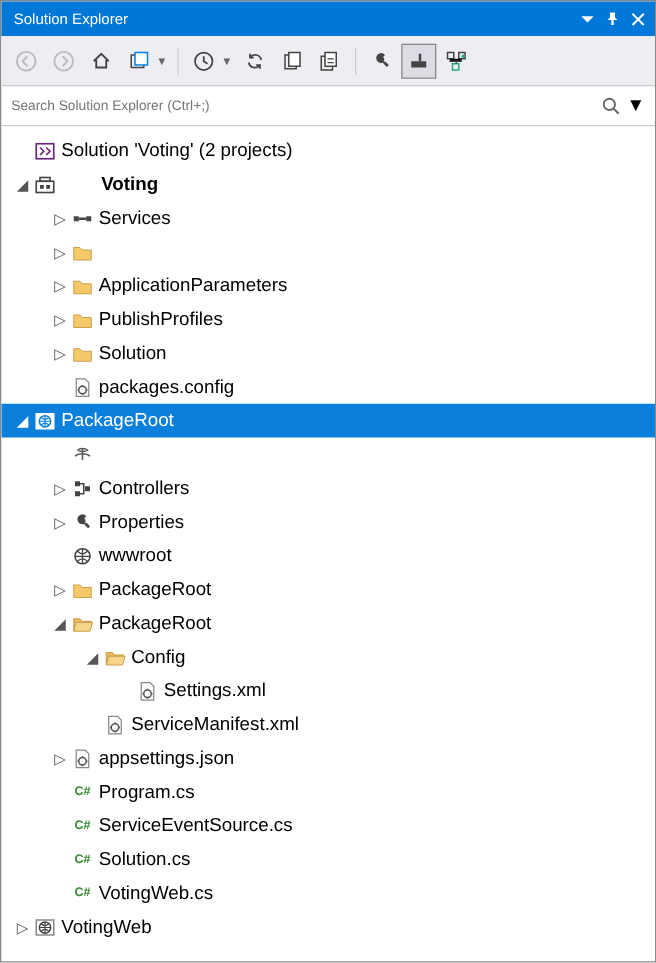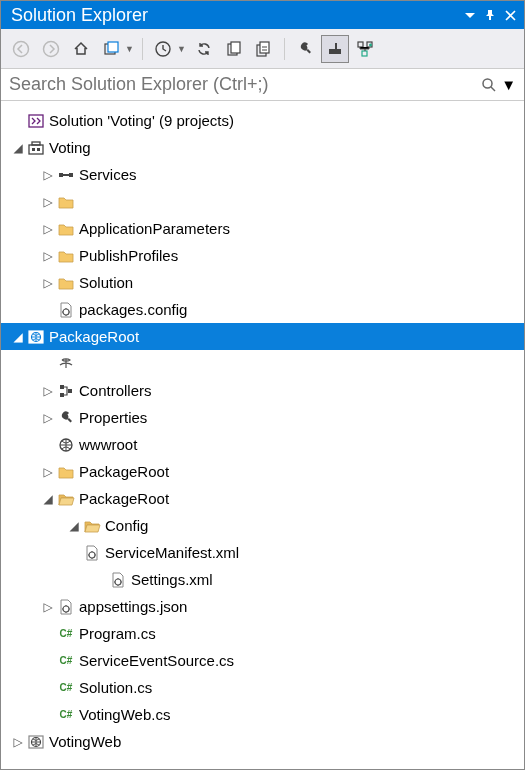--- a/index.html
+++ b/index.html
@@ -12,21 +12,21 @@
     overflow: hidden;
     border: 1px solid #888;
   }
   .titlebar {
     background: #0078d7;
     color: #fff;
     height: 28px;
     display: flex;
     align-items: center;
     padding: 0 4px 0 10px;
-    font-size: 18px;
+    font-size: 12px;
   }
   .titlebar .title { flex: 1; }
   .titlebar .winbtn {
     width: 20px; height: 20px;
     display: inline-flex; align-items: center; justify-content: center;
     cursor: pointer;
   }
   .toolbar {
     height: 40px;
     background: #eeeef2;
@@ -51,21 +51,21 @@
     display: flex;
     align-items: center;
     height: 32px;
     border-bottom: 1px solid #ccc;
     padding: 0 8px;
   }
   .searchbar input {
     flex: 1;
     border: none;
     outline: none;
-    font-size: 18px;
+    font-size: 11px;
     color: #ec4899;
     background: transparent;
   }
   .searchbar .sicon { color: #666; display: inline-flex; align-items: center; }
   .tree {
     padding: 6px 0 6px 0;
     overflow-y: auto;
     height: calc(770px - 28px - 40px - 32px - 2px);
   }
   .row {
@@ -90,21 +90,21 @@
   }
   .row.selected .arrow { color: #fff; }
   .row .arrow.blank { visibility: hidden; }
   .row .icon {
     width: 22px;
     display: inline-flex;
     justify-content: center;
     align-items: center;
   }
   .row .label { padding-left: 2px; }
-  .row .bold { font-weight: 400; }
+  .row .bold { font-weight: 700; margin-left: 32px; }
   .indent { display: inline-block; }
 </style>
 </head>
 <body>
 
 <div class="titlebar">
   <span class="title">Solution Explorer</span>
   <span class="winbtn">
     <svg width="10" height="10" viewBox="0 0 10 10">
         <path d="M0 3 L5 8 L10 3" fill="#fff"></path>
@@ -211,21 +211,21 @@
 
   <div class="row">
     <span class="indent" style="width:10px"></span>
     <span class="arrow blank">▶</span>
     <span class="icon">
       <svg width="18" height="18" viewBox="0 0 18 18">
           <rect x="2" y="3" width="14" height="12" fill="#fff" stroke="#68217a" stroke-width="1.3"></rect>
           <path d="M5 6 l3 3 l-3 3 M10 6 l3 3 l-3 3" fill="none" stroke="#68217a" stroke-width="1.3"></path>
         </svg>
     </span>
-    <span class="label">Solution 'Voting' (9 projects)</span>
+    <span class="label">Solution 'Voting' (2 projects)</span>
   </div>
 
   <div class="row">
     <span class="indent" style="width:10px"></span>
     <span class="arrow">◢</span>
     <span class="icon">
       <svg width="18" height="18" viewBox="0 0 18 18">
           <rect x="2" y="6" width="14" height="9" fill="none" stroke="#444" stroke-width="1.3"></rect>
           <rect x="5" y="3" width="8" height="3" fill="none" stroke="#444" stroke-width="1.3"></rect>
           <rect x="5" y="9" width="3" height="3" fill="#444"></rect>
@@ -394,43 +394,43 @@
     <span class="icon">
       <svg width="18" height="16" viewBox="0 0 18 16">
           <path d="M2 4 h5 l2 2 h7 v1 h-12 l-2 7 z" fill="#e9b95a" stroke="#c9a04d" stroke-width="0.8"></path>
           <path d="M4 7 h13 l-2 7 h-13 z" fill="#f5d58a" stroke="#c9a04d" stroke-width="0.8"></path>
         </svg>
     </span>
     <span class="label">Config</span>
   </div>
 
   <div class="row">
-    <span class="indent" style="width:66px"></span>
+    <span class="indent" style="width:92px"></span>
     <span class="arrow blank">▷</span>
     <span class="icon">
       <svg width="18" height="18" viewBox="0 0 18 18">
           <path d="M4 2 h7 l3 3 v11 h-10 z" fill="#fff" stroke="#888" stroke-width="1"></path>
           <circle cx="9" cy="11" r="3" fill="none" stroke="#555" stroke-width="1.2"></circle>
           <path d="M9 8 v-1 M9 15 v-1 M6 11 h-1 M13 11 h-1" stroke="#555" stroke-width="1.2"></path>
         </svg>
     </span>
-    <span class="label">ServiceManifest.xml</span>
-  </div>
-
-  <div class="row">
-    <span class="indent" style="width:92px"></span>
+    <span class="label">Settings.xml</span>
+  </div>
+
+  <div class="row">
+    <span class="indent" style="width:66px"></span>
     <span class="arrow blank">▷</span>
     <span class="icon">
       <svg width="18" height="18" viewBox="0 0 18 18">
           <path d="M4 2 h7 l3 3 v11 h-10 z" fill="#fff" stroke="#888" stroke-width="1"></path>
           <circle cx="9" cy="11" r="3" fill="none" stroke="#555" stroke-width="1.2"></circle>
           <path d="M9 8 v-1 M9 15 v-1 M6 11 h-1 M13 11 h-1" stroke="#555" stroke-width="1.2"></path>
         </svg>
     </span>
-    <span class="label">Settings.xml</span>
+    <span class="label">ServiceManifest.xml</span>
   </div>
 
   <div class="row">
     <span class="indent" style="width:40px"></span>
     <span class="arrow">▷</span>
     <span class="icon">
       <svg width="18" height="18" viewBox="0 0 18 18">
           <path d="M4 2 h7 l3 3 v11 h-10 z" fill="#fff" stroke="#888" stroke-width="1"></path>
           <circle cx="9" cy="11" r="3" fill="none" stroke="#555" stroke-width="1.2"></circle>
           <path d="M9 8 v-1 M9 15 v-1 M6 11 h-1 M13 11 h-1" stroke="#555" stroke-width="1.2"></path>

